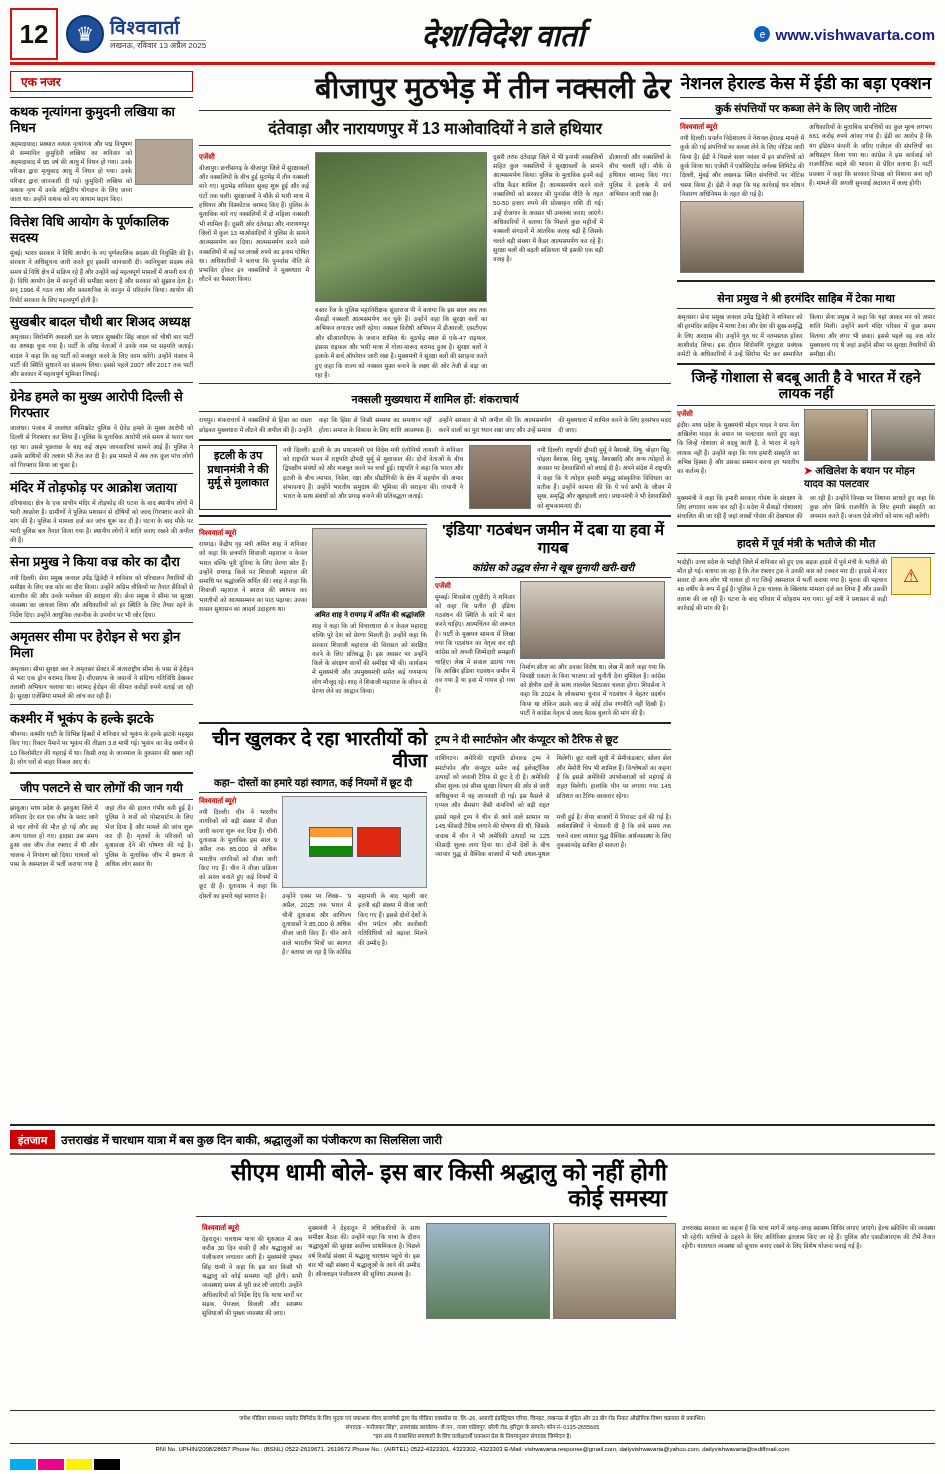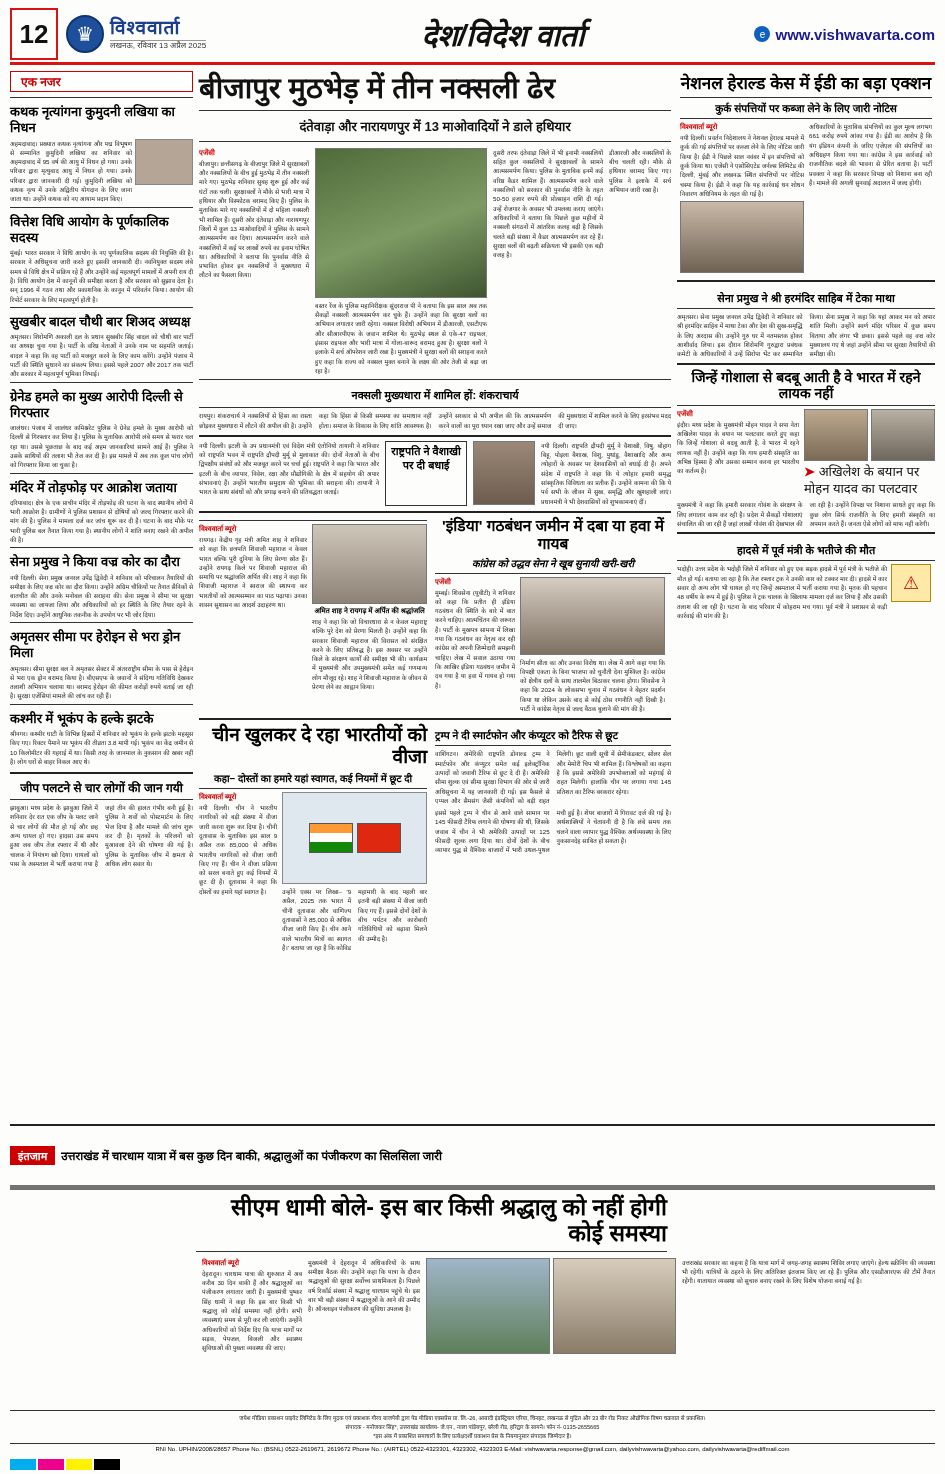--- a/index.html
+++ b/index.html
@@ -44,54 +44,54 @@
   
   .eknazar-tag {
     display:inline-block; background:#fff; border:1px solid #c00; color:#c00;
     font-size:12px; font-weight:bold; padding:1px 10px; margin-bottom:2px;
   }
   .brief-head { font-size:13px; font-weight:bold; color:#000000; line-height:1.25; margin:3px 0 2px; }
   .brief-body { font-size:6.2px; line-height:1.5; text-align:justify; color:#222; }
   .thumb { width:58px; height:46px; float:right; margin:0 0 2px 3px; border:1px solid #888; }
 
   
-  .lead-head { font-size:29px; font-weight:bold; text-align:left; line-height:1.1; color:#111; margin:2px 0; }
-  .lead-sub { font-size:13px; font-weight:bold; text-align:center; color:#111; margin:3px 0; }
+  .lead-head { font-size:29px; font-weight:bold; text-align:right; line-height:1.1; color:#111; margin:2px 0; }
+  .lead-sub { font-size:16px; font-weight:bold; text-align:center; color:#111; margin:3px 0; }
   .kicker { font-size:7px; font-weight:bold; color:#c00; margin-bottom:2px; }
   .body-text { font-size:6.2px; line-height:1.5; text-align:justify; color:#222; }
   .cols3 { column-count:3; column-gap:7px; }
   .cols2 { column-count:2; column-gap:7px; }
 
   .photo { background:#6c8f5a; border:1px solid #777; }
   .photo.p1 { height:150px; }
   .sub-head { font-size:11px; font-weight:bold; text-align:center; margin:4px 0 2px; }
 
   .boxed { border:1px solid #333; padding:3px; }
 
   .red-band { background:#c00; color:#fff; font-size:11px; font-weight:bold; padding:2px 8px; display:inline-block;}
-  .band-row { display:flex; align-items:center; gap:6px; border-top:2px solid #222; border-bottom:5px solid #737373; padding:20px 0; margin-top:4px;}
+  .band-row { display:flex; align-items:center; gap:6px; border-top:2px solid #222; border-bottom:2px solid #737373; padding:4px 0; margin-top:4px;}
   .band-title { font-size:11.5px; font-weight:bold; }
 
   .big-head2 { font-size:22px; font-weight:bold; text-align:right; line-height:1.15; }
   .mid-head { font-size:17px; font-weight:bold; text-align:center; line-height:1.15; }
   .small-head { font-size:15px; font-weight:bold; text-align:center; line-height:1.18; }
   .dek { font-size:10.5px; font-weight:bold; text-align:center; margin:3px 0; }
 
   
   .footer { position:absolute; left:10px; right:10px; bottom:22px; }
   .footer-text { font-size:5.6px; text-align:center; line-height:1.6; color:#222; }
   .footer-rni { font-size:6px; text-align:center; margin-top:2px; border-top:1px solid #333; padding-top:2px;}
   .cmyk { position:absolute; left:10px; bottom:4px; display:flex; gap:2px; }
   .cmyk i { width:26px; height:11px; display:block; }
   .flagimg { height:92px; background:#dfe7ef; border:1px solid #888; display:flex; align-items:center; justify-content:center; gap:4px;}
   .flag { width:44px; height:30px; border:1px solid #555; }
   .flag-in { background:linear-gradient(#ff9933 33%, #ffffff 33% 66%, #138808 66%); }
   .flag-cn { background:#de2910; }
   .portrait { background:#8a7a6a; border:1px solid #777; }
-  .arrowitem { font-size:13px; font-weight:normal; color:#111; line-height:1.3; }
+  .arrowitem { font-size:10px; font-weight:bold; color:#111; line-height:1.3; }
   .arrowitem b.ar { color:#c00; }
 </style>
 </head>
 <body>
 
 <div class="page">
 
   <div class="masthead">
     <div class="pagebox">12</div>
     <div class="logo-area">
@@ -200,25 +200,25 @@
       </div>
 
       <div class="rule" style="margin-top:4px;"></div>
       <div class="sub-head">नक्सली मुख्यधारा में शामिल हों: शंकराचार्य</div>
       <div class="rule"></div>
       <div class="body-text cols3" style="column-count:4;">रायपुर। शंकराचार्य ने नक्सलियों से हिंसा का रास्ता छोड़कर मुख्यधारा में लौटने की अपील की है। उन्होंने कहा कि हिंसा से किसी समस्या का समाधान नहीं होता। समाज के विकास के लिए शांति आवश्यक है। उन्होंने सरकार से भी अपील की कि आत्मसमर्पण करने वालों का पूरा ध्यान रखा जाए और उन्हें समाज की मुख्यधारा में शामिल करने के लिए हरसंभव मदद दी जाए।</div>
 
       <div class="rule-thick" style="margin-top:5px;"></div>
 
       <div style="display:flex; gap:6px;">
+        <div style="width:78px;" class="boxed">
+          <div style="font-size:11px;font-weight:bold;text-align:center;line-height:1.25;">इटली के उप प्रधानमंत्री ने की मुर्मू से मुलाकात</div>
+        </div>
         <div style="width:180px;">
           <div class="body-text">नयी दिल्ली। इटली के उप प्रधानमंत्री एवं विदेश मंत्री एंतोनियो तायानी ने शनिवार को राष्ट्रपति भवन में राष्ट्रपति द्रौपदी मुर्मू से मुलाकात की। दोनों नेताओं के बीच द्विपक्षीय संबंधों को और मजबूत करने पर चर्चा हुई। राष्ट्रपति ने कहा कि भारत और इटली के बीच व्यापार, निवेश, रक्षा और प्रौद्योगिकी के क्षेत्र में सहयोग की अपार संभावनाएं हैं। उन्होंने भारतीय समुदाय की भूमिका की सराहना की। तायानी ने भारत के साथ संबंधों को और प्रगाढ़ बनाने की प्रतिबद्धता जताई।</div>
-        </div>
-        <div style="width:82px;" class="boxed">
-          <div style="font-size:11px;font-weight:bold;text-align:center;line-height:1.25;">राष्ट्रपति ने वैशाखी पर दी बधाई</div>
         </div>
         <div style="width:62px;">
           <div class="portrait" style="height:64px;background:linear-gradient(#9b8878,#6d5c4e);"></div>
         </div>
         <div style="flex:1;">
           <div class="body-text">नयी दिल्ली। राष्ट्रपति द्रौपदी मुर्मू ने वैशाखी, विषु, बोहाग बिहू, पोइला बैशाख, विशु, पुथांडु, वैशाखादि और अन्य त्योहारों के अवसर पर देशवासियों को बधाई दी है। अपने संदेश में राष्ट्रपति ने कहा कि ये त्योहार हमारी समृद्ध सांस्कृतिक विविधता का प्रतीक हैं। उन्होंने कामना की कि ये पर्व सभी के जीवन में सुख, समृद्धि और खुशहाली लाएं। प्रधानमंत्री ने भी देशवासियों को शुभकामनाएं दीं।</div>
         </div>
       </div>
 
       <div class="rule-thick" style="margin-top:5px;"></div>

